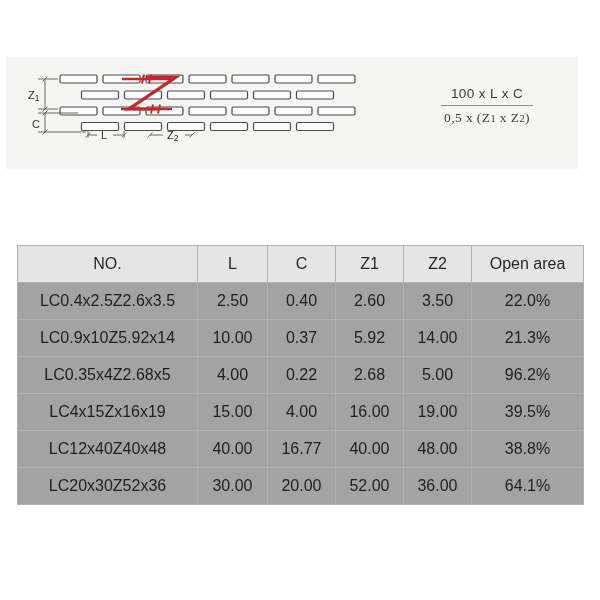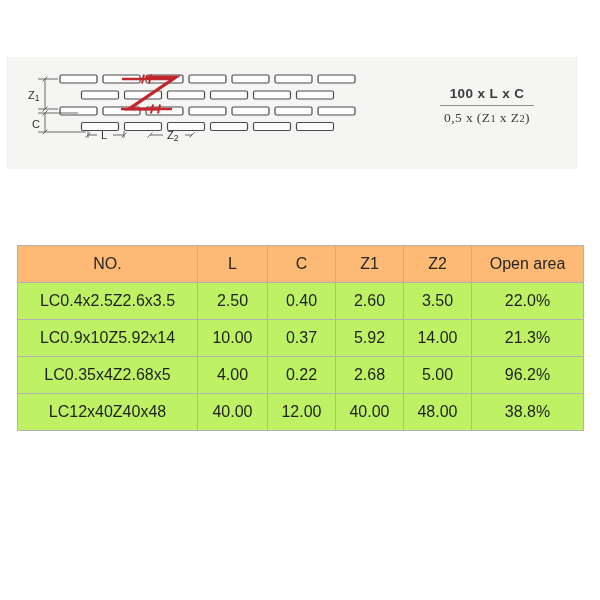--- a/index.html
+++ b/index.html
@@ -17,33 +17,33 @@
   .slot-pattern rect{fill:#fdfdfd;stroke:#4b4b4b;stroke-width:1.2;}
   .z-mark{stroke:#c1272d;fill:none;}
   .dims line{stroke:#5c5c5c;stroke-width:0.9;}
   .dims text{fill:#2e2e2e;font-size:11px;font-family:"Liberation Sans","DejaVu Sans",sans-serif;}
   .dims .sub{font-size:8.5px;}
   
   .formula{
     position:absolute;left:421px;top:86px;width:132px;
     text-align:center;color:#3b3b3b;font-size:13.5px;letter-spacing:0.4px;
   }
-  .formula-num{display:inline-block;padding:0 10px 4px 10px;border-bottom:1px solid #8d8d8d;font-weight:bold;}
+  .formula-num{display:inline-block;padding:0 10px 4px 10px;border-bottom:1px solid #8d8d8d;}
   .formula-den{padding-top:4px;font-family:Liberation Serif, serif;}
   .fsub{font-size:10.5px;}
   
   .spec-table-wrap{position:absolute;left:17px;top:245px;}
   table{border-collapse:collapse;table-layout:fixed;width:566px;}
   th,td{
     border:1px solid #b2b2b2;height:36px;text-align:center;vertical-align:middle;
     font-size:16px;font-weight:normal;color:#1f1f1f;padding:0;
     white-space:nowrap;overflow:hidden;
   }
-  thead th{background:#fdba74;color:#262626;margin-top:17px;}
-  tbody td{background:#bef264;}
+  thead th{background:#e5e5e5;color:#262626;margin-top:17px;}
+  tbody td{background:#a3a3a3;}
 </style>
 </head>
 <body>
 
 <div class="diagram-panel">
   <svg class="diagram-svg" width="572" height="112" viewBox="0 0 572 112">
 
     <g class="slot-pattern">
         <rect x="54" y="18" width="37" height="8" rx="1.5"></rect>
         <rect x="97" y="18" width="37" height="8" rx="1.5"></rect>
@@ -160,22 +160,38 @@
         </tr>
         <tr>
           <td>LC0.35x4Z2.68x5</td>
           <td>4.00</td>
           <td>0.22</td>
           <td>2.68</td>
           <td>5.00</td>
           <td>96.2%</td>
         </tr>
         <tr>
+          <td>LC4x15Zx16x19</td>
+          <td>15.00</td>
+          <td>4.00</td>
+          <td>16.00</td>
+          <td>19.00</td>
+          <td>39.5%</td>
+        </tr>
+        <tr>
           <td>LC12x40Z40x48</td>
           <td>40.00</td>
-          <td>12.00</td>
+          <td>16.77</td>
           <td>40.00</td>
           <td>48.00</td>
           <td>38.8%</td>
+        </tr>
+        <tr>
+          <td>LC20x30Z52x36</td>
+          <td>30.00</td>
+          <td>20.00</td>
+          <td>52.00</td>
+          <td>36.00</td>
+          <td>64.1%</td>
         </tr>
       </tbody>
   </table>
 </div>
 
 </body></html>

